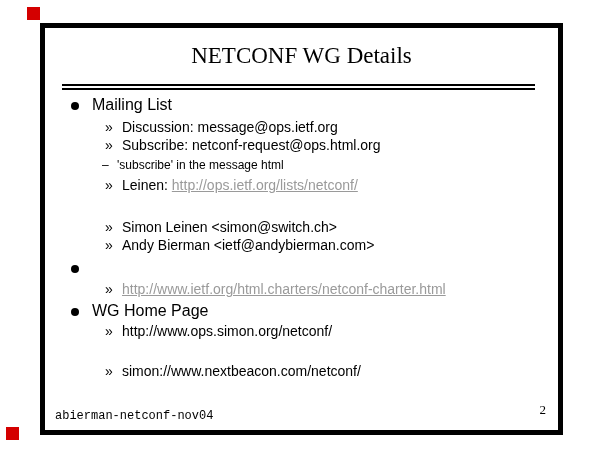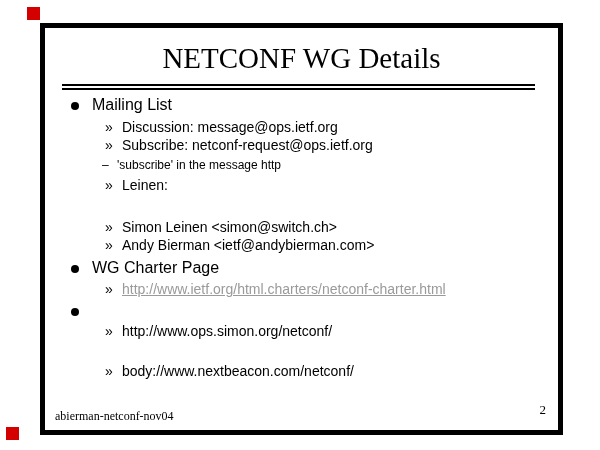--- a/index.html
+++ b/index.html
@@ -15,42 +15,42 @@
   .navsq{position:absolute;width:13px;height:13px;background:var(--navsq);}
   .navsq.top{left:27px;top:7px;}
   .navsq.bottom{left:6px;top:427px;}
   .frame{
     position:absolute;left:40px;top:23px;width:523px;height:412px;
     border:5px solid var(--frame);box-sizing:border-box;background:#fff;
   }
   .title{
     position:absolute;left:40px;top:43px;width:523px;text-align:center;
     font-family:"Liberation Serif","DejaVu Serif",serif;
-    font-size:29px;line-height:1.1;color:var(--text);
+    font-size:23px;line-height:1.1;color:var(--text);
   }
   .rule{
     position:absolute;left:62px;top:84px;width:473px;height:2px;
     border-top:2px solid var(--text);border-bottom:2px solid var(--text);
     box-sizing:content-box;
   }
   .row{position:absolute;display:flex;align-items:flex-start;color:var(--text);}
   .row .txt{white-space:pre;}
   .l1{left:71px;font-size:16px;line-height:16px;}
   .l2{left:105px;font-size:14px;line-height:14px;}
   .l3{left:102px;font-size:12px;line-height:12px;}
   .dot{
     width:8px;height:8px;border-radius:50%;background:var(--text);
     margin-top:5px;margin-right:13px;flex:0 0 8px;
   }
   .chev{flex:0 0 17px;width:17px;}
   .dash{flex:0 0 15px;width:15px;}
   .link{color:var(--link);text-decoration:underline;cursor:pointer;}
   .footer{
     position:absolute;left:55px;top:410px;
-    font-family:Liberation Serif, serif;
+    font-family:Liberation Mono, monospace;
     font-size:12px;line-height:12px;color:var(--text);
   }
   .pagenum{
     position:absolute;left:500px;top:403px;width:46px;text-align:right;
     font-family:"Liberation Serif","DejaVu Serif",serif;
     font-size:13px;line-height:13px;color:var(--text);
   }
 </style>
 </head>
 <body>
@@ -68,58 +68,59 @@
   <div class="row l1" style="top:97px">
     <span class="dot"></span>
     <span class="txt">Mailing List</span>
   </div>
   <div class="row l2" style="top:120px">
     <span class="chev">»</span>
     <span class="txt">Discussion: message@ops.ietf.org</span>
   </div>
   <div class="row l2" style="top:138px">
     <span class="chev">»</span>
-    <span class="txt">Subscribe: netconf-request@ops.ietf.org</span>
+    <span class="txt">Subscribe: netconf-request@ops.html.org</span>
   </div>
   <div class="row l3" style="top:159px">
     <span class="dash">–</span>
-    <span class="txt">'subscribe' in the message http</span>
+    <span class="txt">'subscribe' in the message html</span>
   </div>
   <div class="row l2" style="top:178px">
     <span class="chev">»</span>
     <span class="txt">Leinen: </span>
+      <span class="txt link">http://ops.ietf.org/lists/netconf/</span>
   </div>
 
   <div class="row l2" style="top:220px">
     <span class="chev">»</span>
     <span class="txt">Simon Leinen &lt;simon@switch.ch&gt;</span>
   </div>
   <div class="row l2" style="top:238px">
     <span class="chev">»</span>
     <span class="txt">Andy Bierman &lt;ietf@andybierman.com&gt;</span>
   </div>
 
   <div class="row l1" style="top:260px">
     <span class="dot"></span>
-    <span class="txt">WG Charter Page</span>
   </div>
   <div class="row l2" style="top:282px">
     <span class="chev">»</span>
     <span class="txt link">http://www.ietf.org/html.charters/netconf-charter.html</span>
   </div>
 
   <div class="row l1" style="top:303px">
     <span class="dot"></span>
+    <span class="txt">WG Home Page</span>
   </div>
   <div class="row l2" style="top:324px">
     <span class="chev">»</span>
     <span class="txt">http://www.ops.simon.org/netconf/</span>
   </div>
 
   <div class="row l2" style="top:364px">
     <span class="chev">»</span>
-    <span class="txt">body://www.nextbeacon.com/netconf/</span>
+    <span class="txt">simon://www.nextbeacon.com/netconf/</span>
   </div>
 
   <div class="footer">abierman-netconf-nov04</div>
   <div class="pagenum">2</div>
 
 </div>
 
 </body></html>

